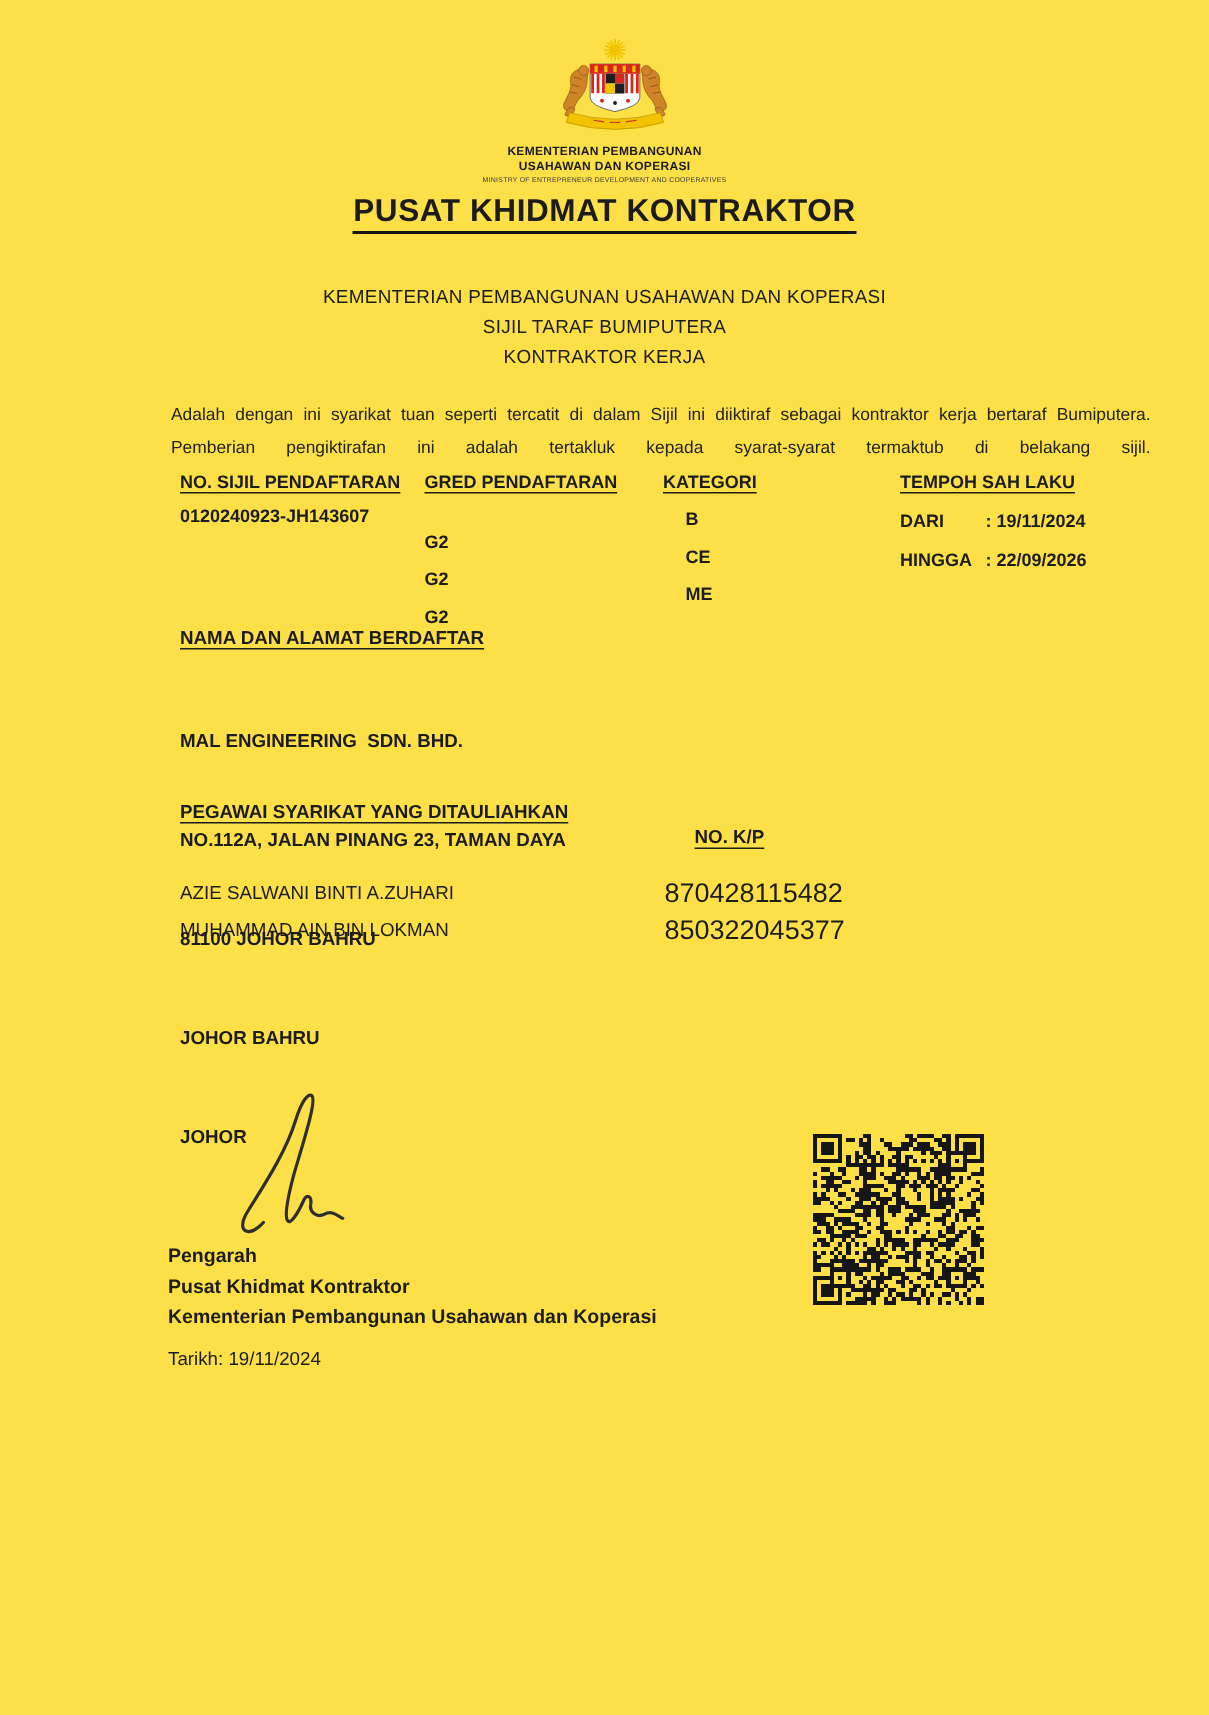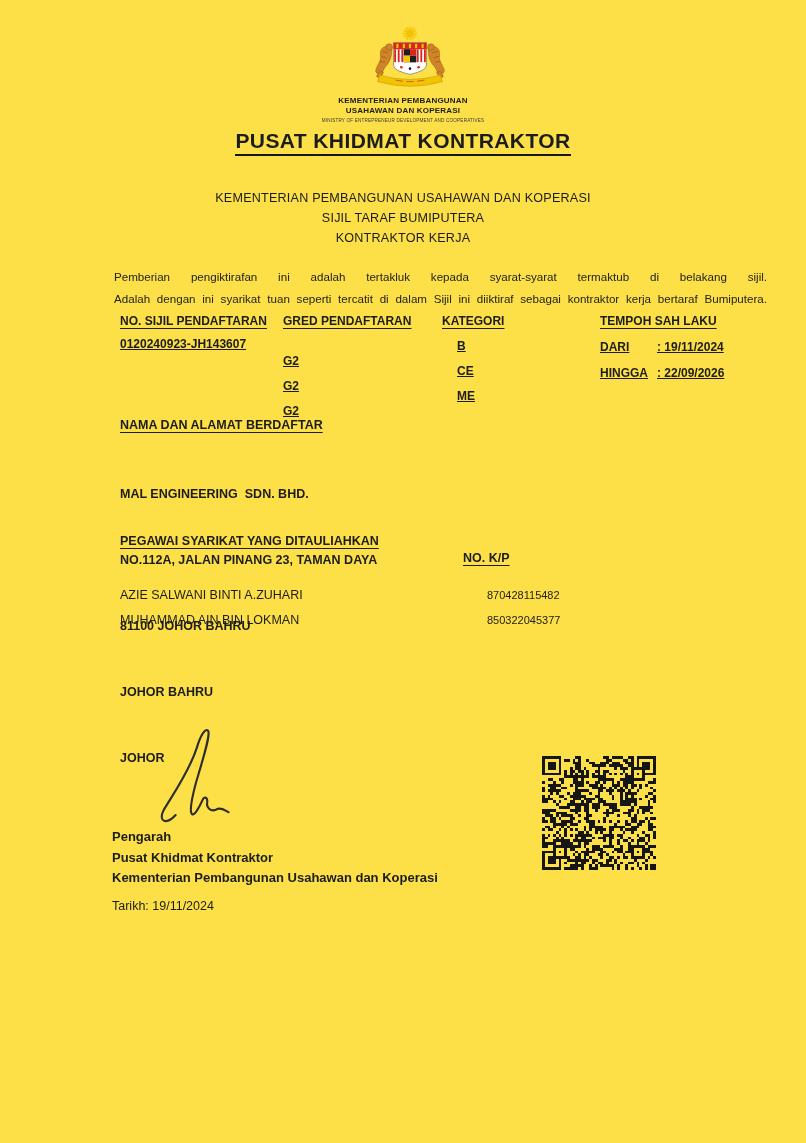--- a/index.html
+++ b/index.html
@@ -23,30 +23,30 @@
   .doc-title{top:129px;font-size:21px;letter-spacing:.4px;}
   .doc-title span{display:inline-block;border-bottom:2.6px solid #161616;padding-bottom:1px;}
 
   .cert-heading{top:188px;font-size:12.6px;line-height:20px;letter-spacing:.2px;}
 
   .declaration{left:114px;top:266px;width:653px;font-size:11.6px;line-height:21.5px;color:#222;}
   .declaration div{text-align:justify;text-align-last:justify;white-space:nowrap;}
 
   
   .reg-h{top:314px;font-size:12px;}
-  .reg-v{font-size:12px;font-weight:700;text-decoration:underline;}
+  .reg-v{font-size:12px;font-weight:700;}
   .grades div,.cats div{line-height:25px;}
   .tempoh-row{display:flex;line-height:26px;}
   .tempoh-row .lbl{width:57px;}
 
   .section-title{font-size:12.5px;}
   .company-lines{font-size:12.5px;font-weight:700;line-height:22px;white-space:pre-wrap;}
 
   .officers-name{font-size:12.5px;line-height:25px;}
-  .officers-ic{font-size:11px;line-height:25px;margin-left:44px;}
+  .officers-ic{font-size:18px;line-height:25px;}
 
   .signature{left:146px;top:726px;width:100px;height:102px;}
   .footer{left:112px;top:827px;font-size:13px;line-height:20.5px;}
   .footer .date{font-weight:400;font-size:12.5px;margin-top:7px;}
 
   .qr{left:542px;top:756px;width:114px;height:114px;}
 </style>
 </head>
 <body>
 
@@ -132,22 +132,22 @@
     <span>PUSAT KHIDMAT KONTRAKTOR</span>
   </div>
 
   <div class="abs center cert-heading">
     <div>KEMENTERIAN PEMBANGUNAN USAHAWAN DAN KOPERASI</div>
     <div>SIJIL TARAF BUMIPUTERA</div>
     <div>KONTRAKTOR KERJA</div>
   </div>
 
   <div class="abs declaration">
+    <div>Adalah dengan ini syarikat tuan seperti tercatit di dalam Sijil ini diiktiraf sebagai kontraktor kerja bertaraf Bumiputera.</div>
     <div>Pemberian pengiktirafan ini adalah tertakluk kepada syarat-syarat termaktub di belakang sijil.</div>
-    <div>Adalah dengan ini syarikat tuan seperti tercatit di dalam Sijil ini diiktiraf sebagai kontraktor kerja bertaraf Bumiputera.</div>
   </div>
 
   <div class="abs reg-h b u" style="left:120px;">NO. SIJIL PENDAFTARAN</div>
   <div class="abs reg-h b u" style="left:283px;">GRED PENDAFTARAN</div>
   <div class="abs reg-h b u" style="left:442px;">KATEGORI</div>
   <div class="abs reg-h b u" style="left:600px;">TEMPOH SAH LAKU</div>
   <style>.reg-h{top:314px;}</style>
 
   <div class="abs reg-v" style="left:120px;top:337px;">0120240923-JH143607</div>
 

